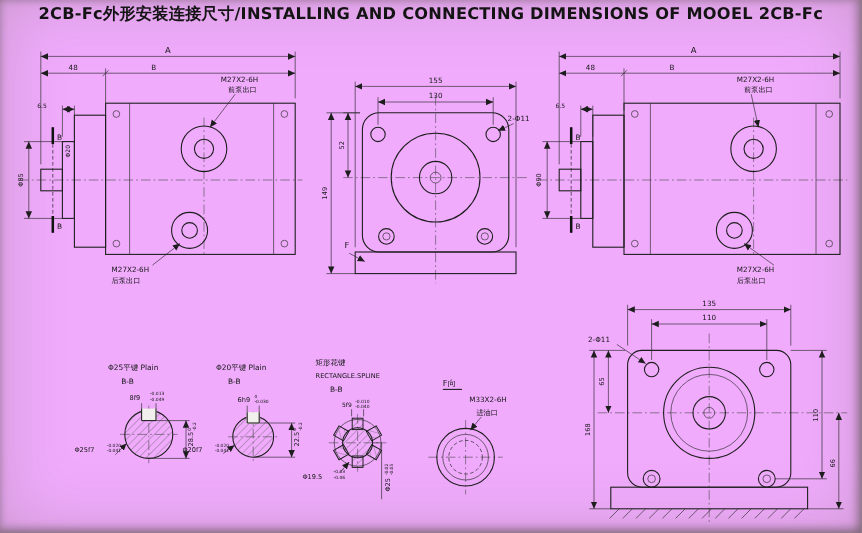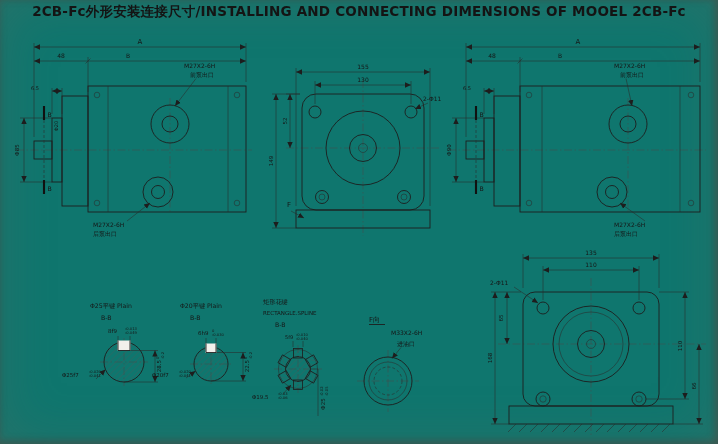--- a/index.html
+++ b/index.html
@@ -1,16 +1,16 @@
 <!DOCTYPE html>
 <html><head>
 <meta charset="utf-8">
 <style>
   html,body{margin:0;padding:0;background:#8d8a84;}
-  #stage{position:relative;width:718px;height:444px;background:#0f766e;overflow:hidden;
+  #stage{position:relative;width:718px;height:444px;background:#f0abfc;overflow:hidden;
     box-shadow:inset 0 0 55px rgba(110,104,94,.28), inset -4px 0 7px rgba(70,66,60,.40), inset 0 -4px 7px rgba(70,66,60,.38);
     font-family:"DejaVu Sans","Liberation Sans",sans-serif;}
   #title{position:absolute;top:3px;left:0;width:100%;text-align:center;
     font-size:13.5px;font-weight:700;color:#141414;letter-spacing:.2px;}
   svg{position:absolute;left:0;top:0;}
   .ln{stroke:#1d1d1d;stroke-width:.9;fill:none}
   .lt{stroke:#2b2b2b;stroke-width:.55;fill:none}
   .cl{stroke:#4a4a4a;stroke-width:.5;fill:none;stroke-dasharray:8 2.5 1.5 2.5}
   .dsh{stroke:#2b2b2b;stroke-width:.6;fill:none;stroke-dasharray:3 2}
   .thk{stroke:#111;stroke-width:2.1;fill:none}

